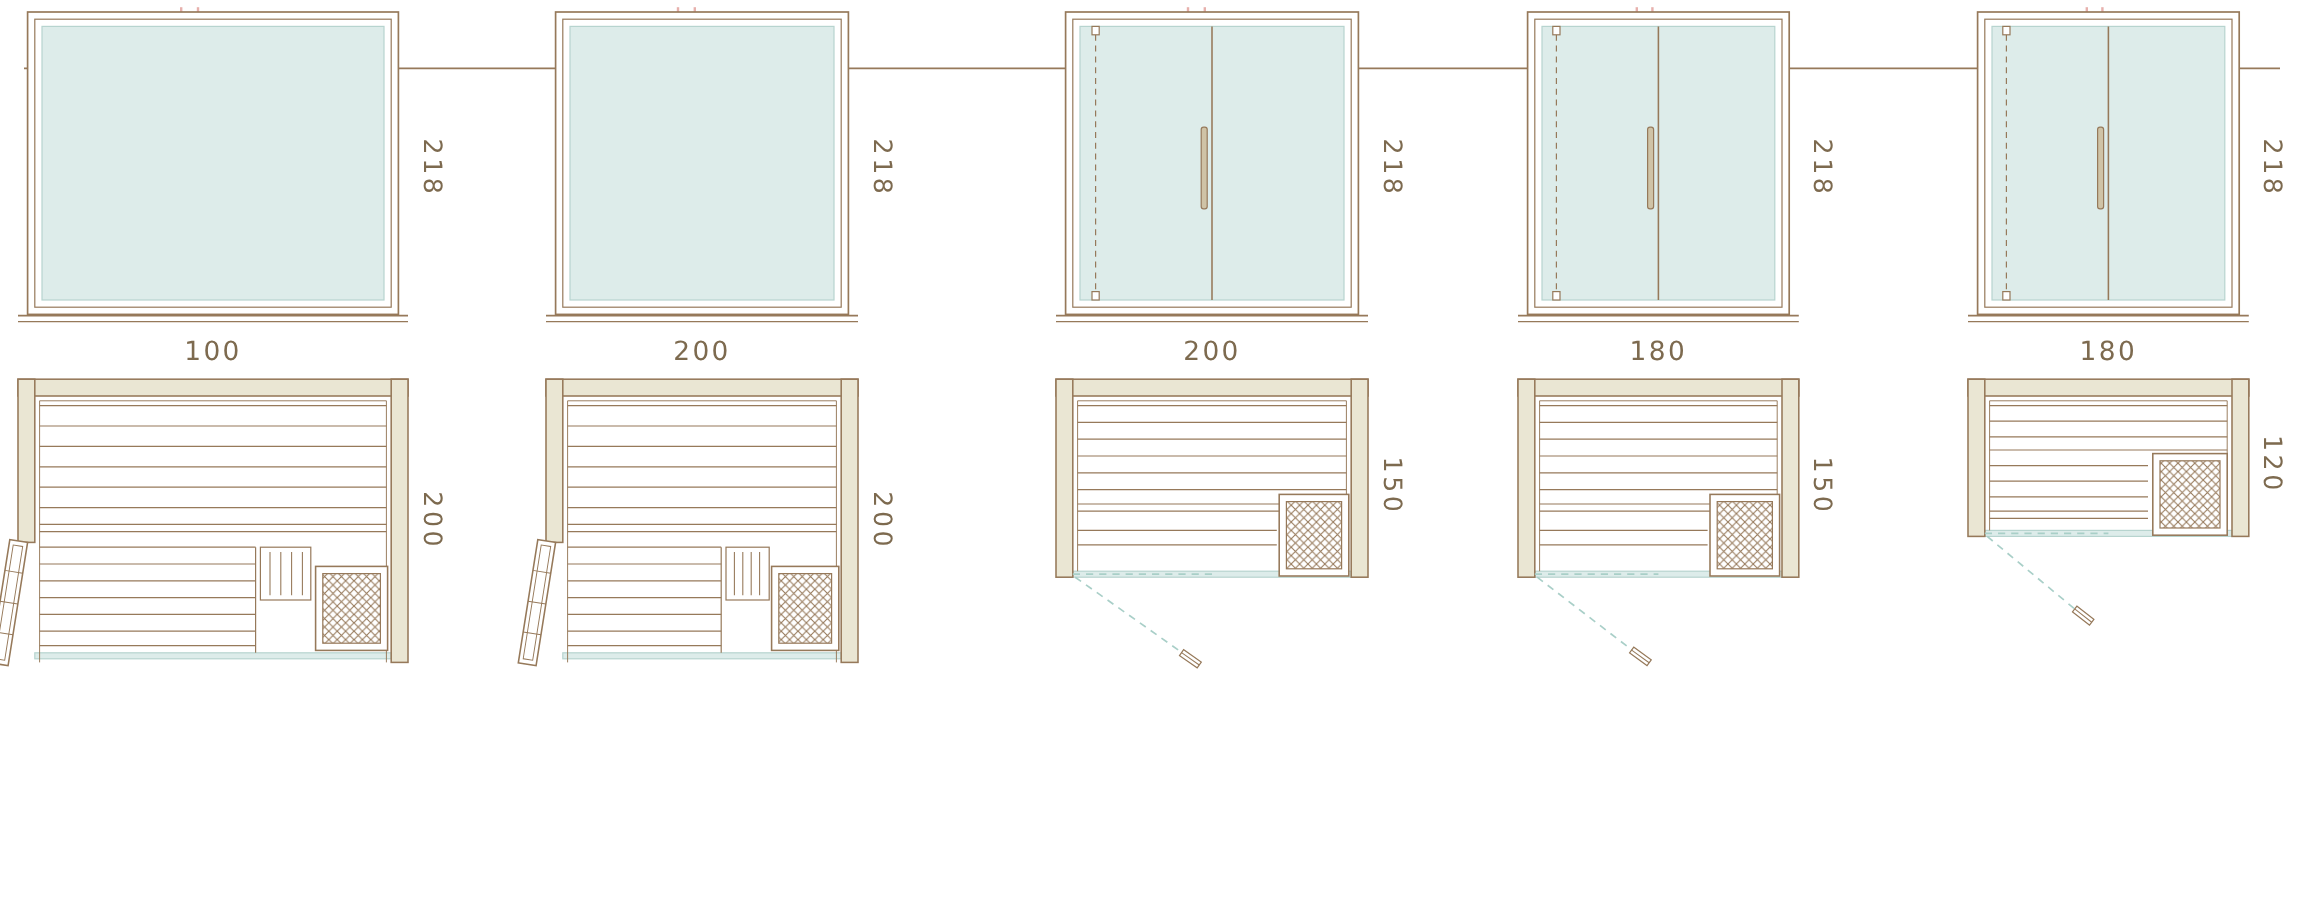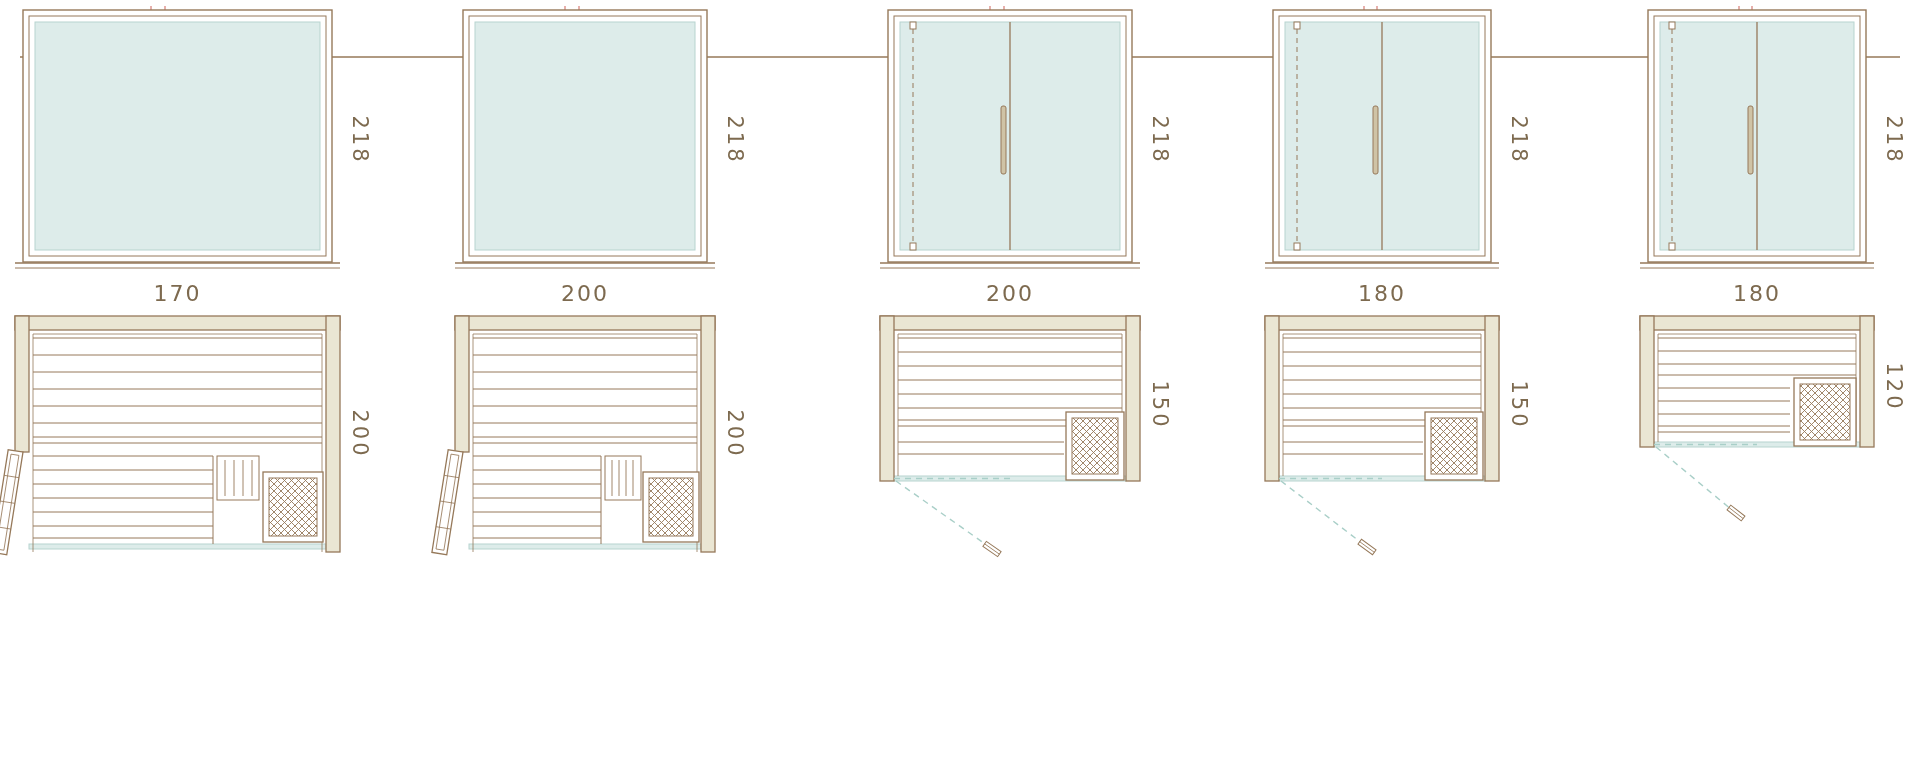--- a/index.html
+++ b/index.html
@@ -36,21 +36,21 @@
       <line x1="136" y1="0" x2="136" y2="5" stroke="#e7b0ac" stroke-width="2"></line>
       <line x1="150" y1="0" x2="150" y2="5" stroke="#e7b0ac" stroke-width="2"></line>
       <rect x="8" y="4" width="309" height="252" fill="#fff" stroke="#96795a" stroke-width="1.4"></rect>
       <rect x="14" y="10" width="297" height="240" fill="none" stroke="#96795a" stroke-width="1"></rect>
       <rect x="20" y="16" width="285" height="228" fill="#ddecea" stroke="#b7d4cf" stroke-width="1"></rect>
       <line x1="0" y1="257" x2="325" y2="257" stroke="#96795a" stroke-width="1.4"></line>
       <line x1="0" y1="262" x2="325" y2="262" stroke="#96795a" stroke-width="1"></line>
     </svg>
     <div class="vdim">218</div>
   </div>
-  <div class="width-label" style="width:325px">170</div>
+  <div class="width-label" style="width:325px">100</div>
   <div class="view" style="width:325px;height:236px">
     <svg width="325" height="250" viewBox="0 0 325 250" style="position:absolute;top:0;left:0">
       <rect x="14" y="228" width="297" height="5" fill="#ddecea" stroke="#b7d4cf" stroke-width="1"></rect>
       <rect x="0" y="0" width="325" height="14" fill="#eae6d3" stroke="#96795a" stroke-width="1.3"></rect>
       <rect x="0" y="0" width="14" height="136" fill="#eae6d3" stroke="#96795a" stroke-width="1.3"></rect>
       <rect x="311" y="0" width="14" height="236" fill="#eae6d3" stroke="#96795a" stroke-width="1.3"></rect>
       <path d="M18 236 L18 18 L307 18 L307 236" fill="none" stroke="#96795a" stroke-width="0.8"></path>
       <g stroke="#96795a" stroke-width="1">
         <line x1="18" y1="22" x2="307" y2="22"></line>
           <line x1="18" y1="39" x2="307" y2="39"></line>

